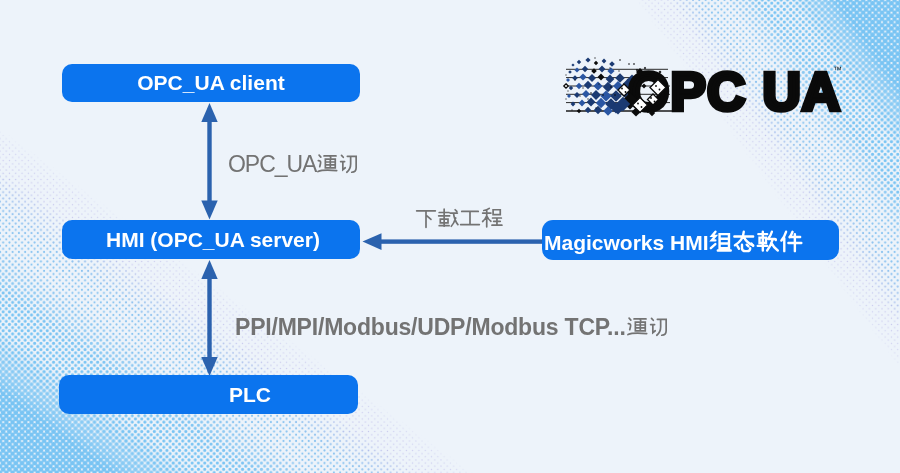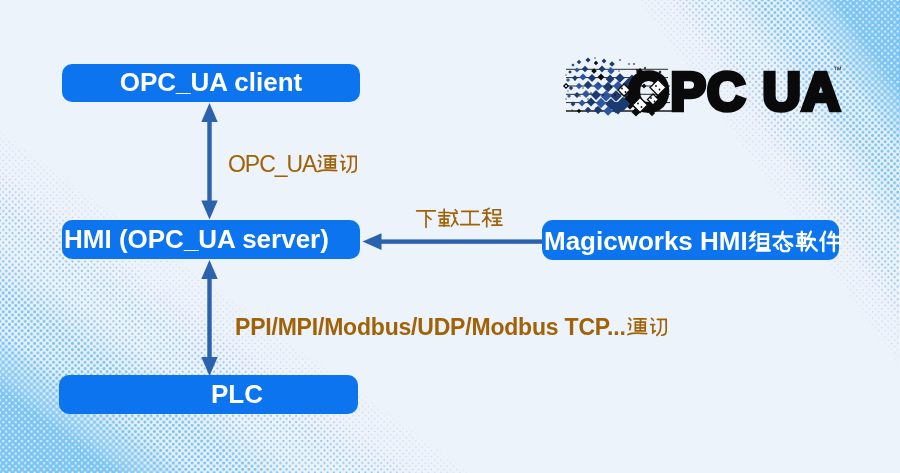--- a/index.html
+++ b/index.html
@@ -1,19 +1,19 @@
 <!DOCTYPE html>
 <html><head>
 <meta charset="utf-8">
 <style>
   html,body{margin:0;padding:0;}
   #stage{position:relative;width:900px;height:473px;background:#edf3fa;overflow:hidden;
          font-family:"Liberation Sans",sans-serif;}
-  .lbl{position:absolute;color:#a16207;font-size:23px;line-height:23px;white-space:nowrap;will-change:transform;}
-  .boxlbl{position:absolute;color:#fff;font-size:26px;line-height:21px;font-weight:bold;white-space:nowrap;will-change:transform;}
+  .lbl{position:absolute;color:#737373;font-size:23px;line-height:23px;white-space:nowrap;will-change:transform;}
+  .boxlbl{position:absolute;color:#fff;font-size:21px;line-height:21px;font-weight:bold;white-space:nowrap;will-change:transform;}
 </style>
 </head>
 <body>
 <div id="stage">
 <svg width="900" height="473" style="position:absolute;left:0;top:0" xmlns="http://www.w3.org/2000/svg">
   <defs>
     <filter id="soft" x="-5%" y="-5%" width="110%" height="110%">
           <feGaussianBlur stdDeviation="0.5"></feGaussianBlur>
         </filter>
         <pattern id="htA" width="6.3" height="6.3" patternUnits="userSpaceOnUse">
@@ -248,22 +248,22 @@
         <path d="M566 74.3 L566.7 75 L566 75.7 L565.3 75 Z" fill="#0b0b0b"></path>
         <path d="M566 98.3 L566.7 99 L566 99.7 L565.3 99 Z" fill="#0b0b0b"></path>
         <path d="M572 109.3 L572.7 110 L572 110.7 L571.3 110 Z" fill="#0b0b0b"></path>
         <path d="M595 57.2 L595.8 58 L595 58.8 L594.2 58 Z" fill="#0b0b0b"></path>
         <path d="M620 59.1 L620.9 60 L620 60.9 L619.1 60 Z" fill="#0b0b0b"></path>
         <path d="M629 63.1 L629.9 64 L629 64.9 L628.1 64 Z" fill="#0b0b0b"></path>
     <text x="833" y="73" font-family="Liberation Sans" font-size="9" fill="#222">™</text>
   </g>
 </svg>
 <div class="boxlbl" style="left:62px;top:72px;width:298px;text-align:center;">OPC_UA client</div>
-<div class="boxlbl" style="left:64px;top:229px;width:298px;text-align:left;">HMI (OPC_UA server)</div>
-<div class="boxlbl" style="left:59px;top:384px;width:356px;text-align:center;">PLC</div>
+<div class="boxlbl" style="left:64px;top:229px;width:298px;text-align:center;">HMI (OPC_UA server)</div>
+<div class="boxlbl" style="left:72px;top:384px;width:356px;text-align:center;">PLC</div>
 <div class="boxlbl" style="left:544px;top:230px;">Magicworks HMI<svg class="cj" width="23.5" height="23.5" viewBox="0 0 20 20" style="vertical-align:-4px;stroke-width:2.05px">
         <use href="#g_zu"></use>
       </svg><svg class="cj" width="23.5" height="23.5" viewBox="0 0 20 20" style="vertical-align:-4px;stroke-width:2.05px">
         <use href="#g_tai"></use>
       </svg><svg class="cj" width="23.5" height="23.5" viewBox="0 0 20 20" style="vertical-align:-4px;stroke-width:2.05px">
         <use href="#g_ruan"></use>
       </svg><svg class="cj" width="23.5" height="23.5" viewBox="0 0 20 20" style="vertical-align:-4px;stroke-width:2.05px">
         <use href="#g_jian"></use>
       </svg></div>
 <div class="lbl" style="left:228px;top:153px;letter-spacing:-1.05px;">OPC_UA<span style="letter-spacing:0"><svg class="cj" width="22" height="22" viewBox="0 0 20 20" style="vertical-align:-3.2px;stroke-width:1.55px">

